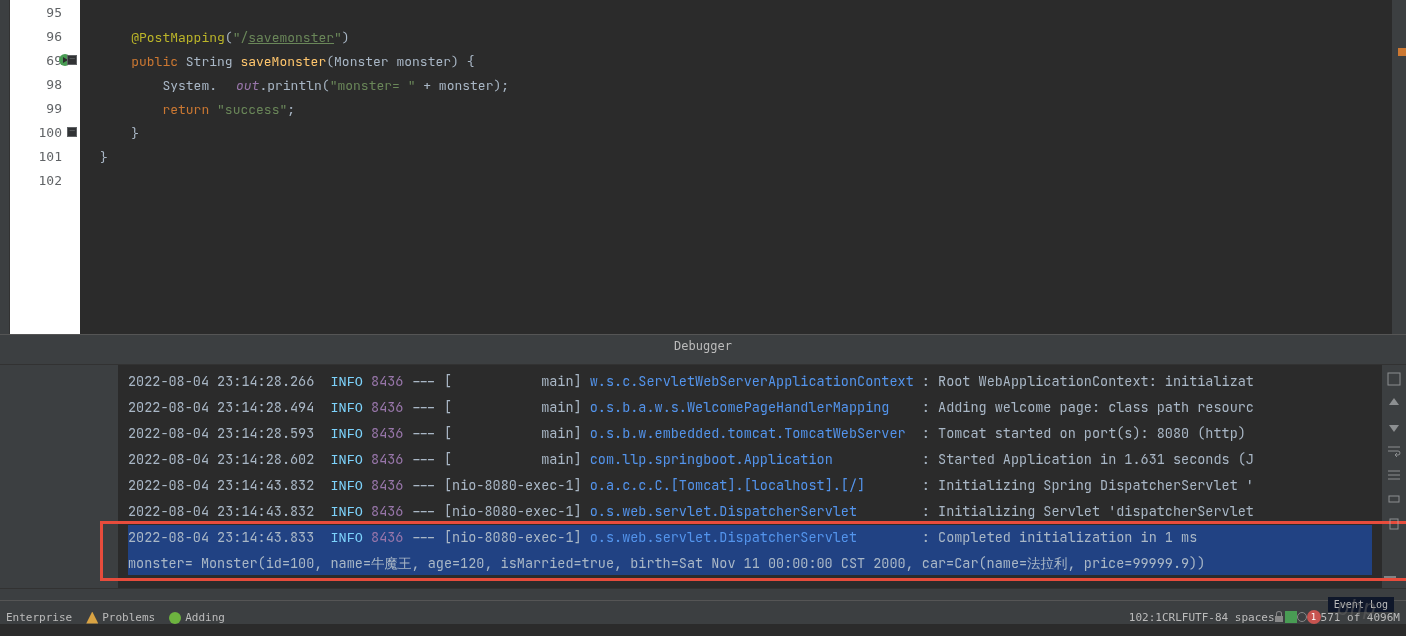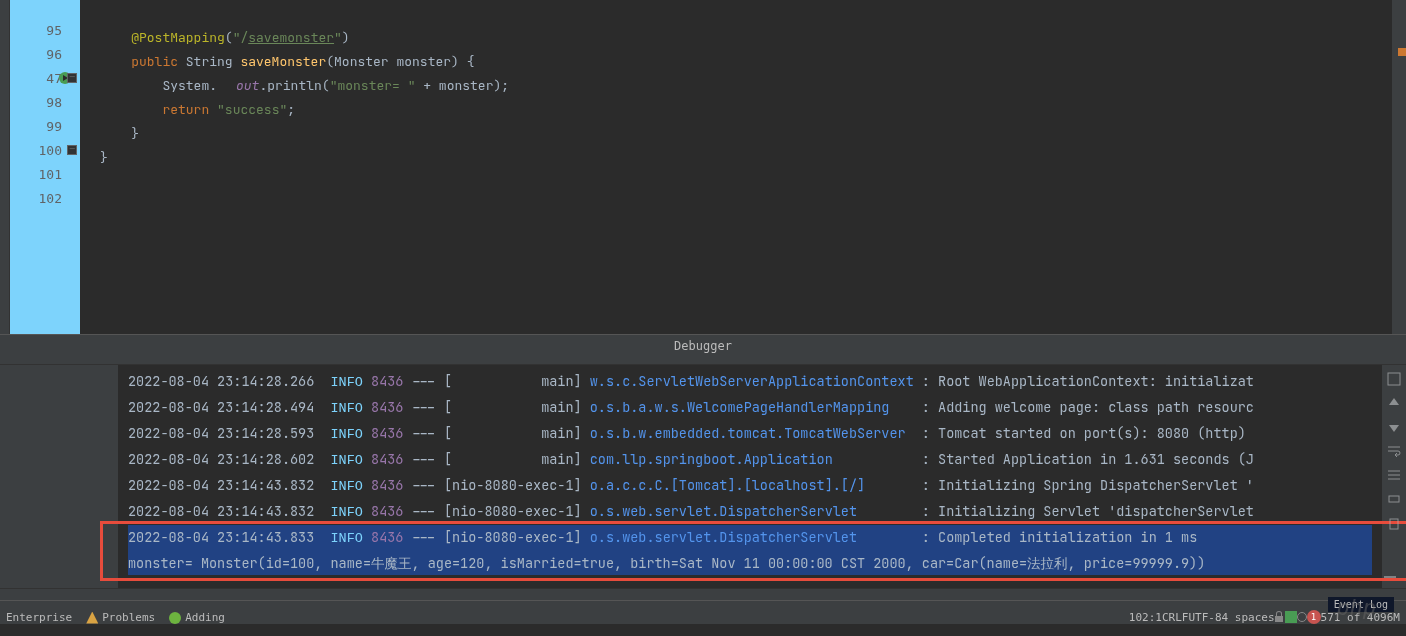--- a/index.html
+++ b/index.html
@@ -15,22 +15,22 @@
     }
     .main-container { display: flex; height: 334px; }
     .left-sidebar {
       width: 10px;
       background: #3c3f41;
       border-right: 1px solid #323232;
     }
     .editor-area { flex: 1; display: flex; position: relative; }
     .gutter {
       width: 70px;
-      background: #7dd3fc;
-      padding-top: 18px;
+      background: #ffffff;
+      padding-top: 0;
     }
     .gutter-line {
       height: 24px;
       display: flex;
       align-items: center;
       justify-content: flex-end;
       padding-right: 18px;
       color: #606366;
       font-size: 13px;
       position: relative;
@@ -291,21 +291,21 @@
   <div class="left-sidebar"></div>
   <div class="editor-area">
     <div class="gutter">
       <div class="gutter-line">
           <span>95</span>
         </div>
       <div class="gutter-line">
           <span>96</span>
         </div>
       <div class="gutter-line">
-          <span>47</span>
+          <span>69</span>
         <svg class="gutter-icon" viewBox="0 0 14 14">
             <circle cx="7" cy="7" r="6" fill="#499c54"></circle>
             <path d="M5 4 L10 7 L5 10 Z" fill="#2b2b2b"></path>
           </svg>
         <div class="fold-icon"></div>
       </div>
       <div class="gutter-line">
           <span>98</span>
         </div>
       <div class="gutter-line">

